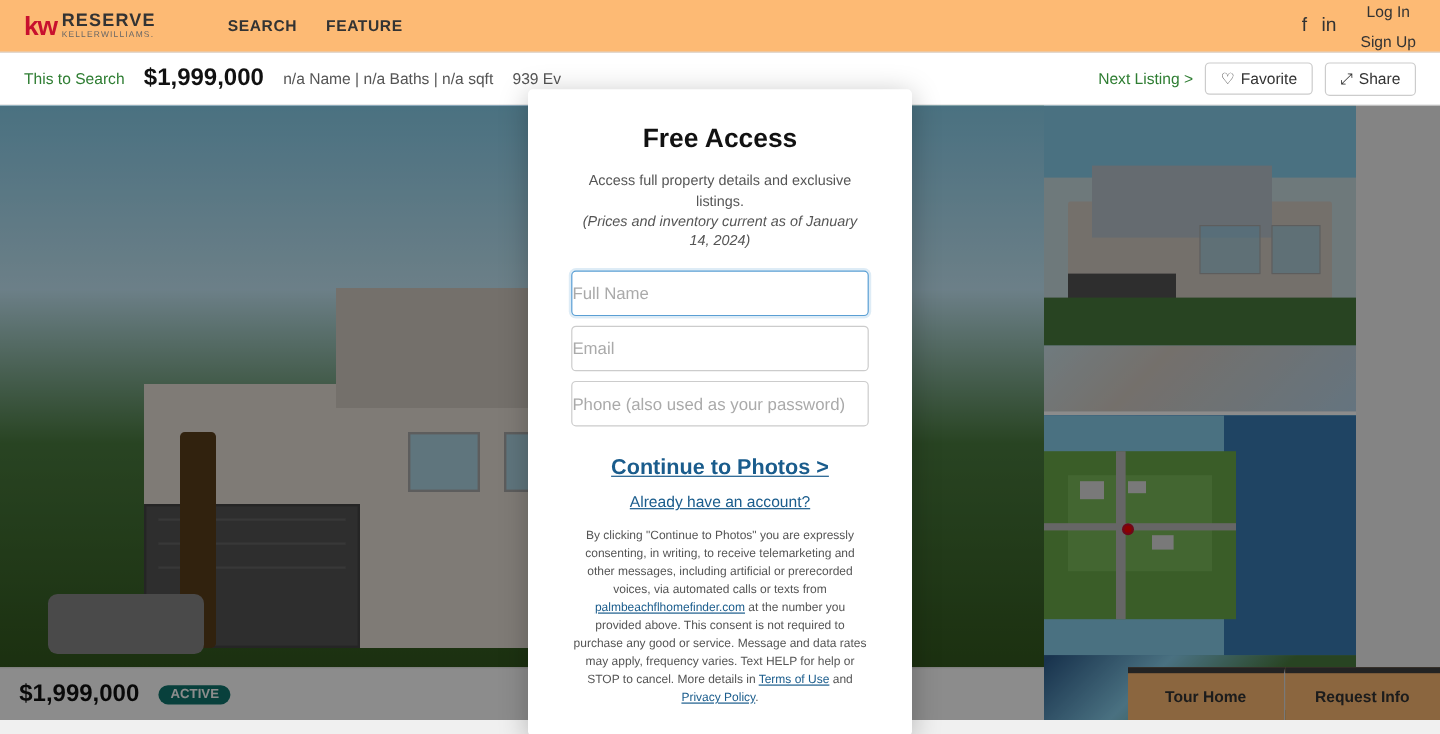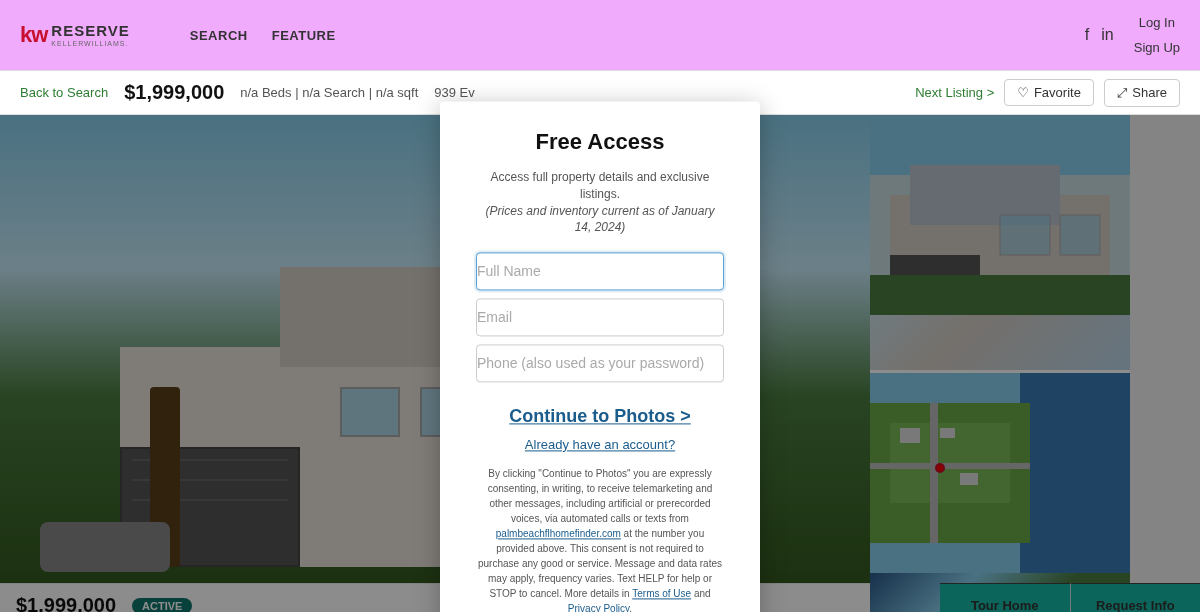--- a/index.html
+++ b/index.html
@@ -1,21 +1,21 @@
 <!DOCTYPE html>
 <html><head>
   <meta charset="utf-8">
   <style>
     * { box-sizing: border-box; margin: 0; padding: 0; }
     body { font-family: Arial, sans-serif; background: #f0f0f0; width: 1200px; height: 612px; overflow: hidden; position: relative; }
 
     
     .header {
-      background: #f0abfc;
-      height: 71px;
+      background: #fdba74;
+      height: 44px;
       display: flex;
       align-items: center;
       padding: 0 20px;
       border-bottom: 1px solid #ddd;
       position: relative;
       z-index: 1;
     }
     .logo-area {
       display: flex;
       align-items: center;
@@ -422,23 +422,23 @@
     .side-action-btns {
       position: absolute;
       bottom: 0;
       right: 0;
       width: 260px;
       height: 44px;
       display: flex;
     }
     .side-action-btn {
       flex: 1;
-      background: #14b8a6;
+      background: #fdba74;
       border: none;
-      border-top: 1px solid #404040;
+      border-top: 5px solid #404040;
       font-size: 13px;
       font-weight: bold;
       color: #333;
       cursor: pointer;
     }
     .side-action-btn:first-child {
       border-right: 1px solid #ddd;
     }
   </style>
 </head>
@@ -462,24 +462,24 @@
       <span class="social-icon">in</span>
     </div>
     <div class="header-auth">
       <button class="auth-btn">Log In</button>
       <button class="auth-btn">Sign Up</button>
     </div>
   </div>
 </div>
 
 <div class="listing-bar">
-  <a class="back-link">Back to Search</a>
+  <a class="back-link">This to Search</a>
   <div class="listing-info">
     <span class="price">$1,999,000</span>
-    <span class="beds-baths">n/a Beds | n/a Search | n/a sqft</span>
+    <span class="beds-baths">n/a Name | n/a Baths | n/a sqft</span>
     <span class="address-short">939 Ev</span>
   </div>
   <div class="listing-actions">
     <span class="next-listing">Next Listing &gt;</span>
     <button class="action-btn">
       <span>♡</span>
       <span>Favorite</span>
     </button>
     <button class="action-btn">
       <span>⤢</span>

